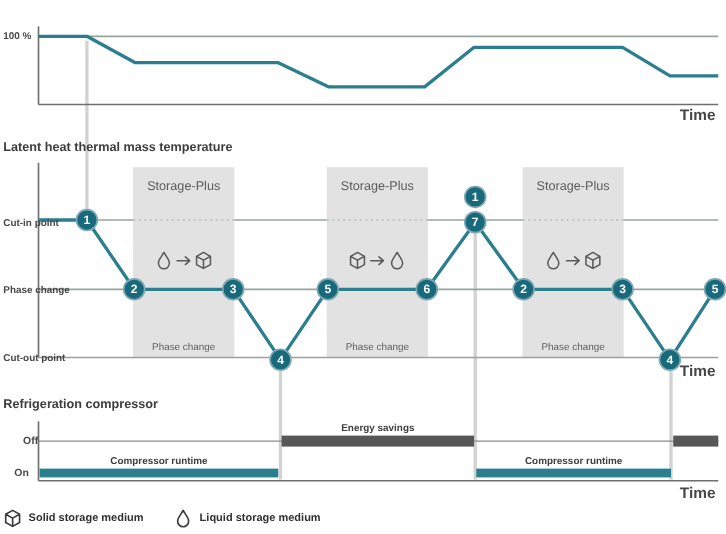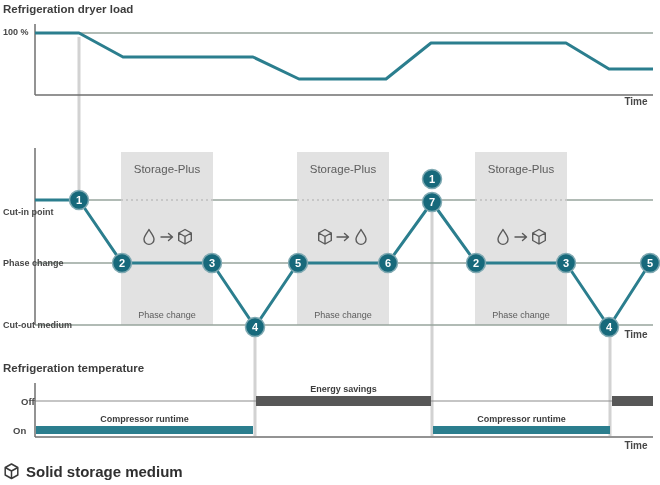--- a/index.html
+++ b/index.html
@@ -2,24 +2,24 @@
 <html><head>
 <meta charset="utf-8">
 <style>
   html,body{margin:0;padding:0;background:#ffffff;}
   #stage{position:relative;width:660px;height:485px;background:#ffffff;
          font-family:"Liberation Sans",sans-serif;overflow:hidden;}
   #diagram-svg{position:absolute;left:0;top:0;}
   .lbl{position:absolute;white-space:nowrap;}
   .panel-title{font-size:11.5px;font-weight:bold;color:#3d3d3d;}
   .ylab{font-size:9px;font-weight:bold;color:#474747;text-align:center;}
-  .time{font-size:10px;font-weight:bold;color:#474747;width:36px;text-align:center;}
+  .time{font-size:14px;font-weight:bold;color:#474747;width:36px;text-align:left;}
   .legend{position:absolute;left:3px;top:462px;display:flex;align-items:center;gap:28px;}
   .legend-item{display:flex;align-items:center;gap:6px;}
-  .legend-item .txt{font-size:15px;font-weight:bold;color:#2f2f2f;}
+  .legend-item .txt{font-size:10px;font-weight:bold;color:#2f2f2f;}
 </style>
 </head>
 <body>
 
 <div id="stage">
   <svg id="diagram-svg" width="660" height="485">
       <rect x="77.5" y="37" width="3" height="153" fill="#d2d2d2"></rect>
       <rect x="253.5" y="337" width="3" height="99" fill="#d2d2d2"></rect>
       <rect x="430.5" y="212" width="3" height="224" fill="#d2d2d2"></rect>
       <rect x="608.5" y="337" width="3" height="99" fill="#d2d2d2"></rect>
@@ -85,35 +85,41 @@
       <text x="144.5" y="422" text-anchor="middle" font-size="9" font-weight="bold" fill="#3d3d3d">Compressor runtime</text>
       <rect x="256" y="396" width="175" height="10" fill="#575757"></rect>
       <text x="343.5" y="392" text-anchor="middle" font-size="9" font-weight="bold" fill="#3d3d3d">Energy savings</text>
       <rect x="433" y="426" width="177" height="8" fill="#2b7e8e"></rect>
       <text x="521.5" y="422" text-anchor="middle" font-size="9" font-weight="bold" fill="#3d3d3d">Compressor runtime</text>
       <rect x="612" y="396" width="41" height="10" fill="#575757"></rect>
       <line x1="35" y1="383" x2="35" y2="437" stroke="#6f6f6f" stroke-width="1.5"></line>
       <line x1="35" y1="437" x2="653" y2="437" stroke="#6f6f6f" stroke-width="1.5"></line>
     </svg>
 
-  <div class="lbl panel-title" style="left:3px;top:3px">Refrigeration dryer load</div>
   <div class="lbl ylab" style="left:3px;top:27px">100 %</div>
   <div class="lbl time" style="left:618px;top:96px">Time</div>
 
-  <div class="lbl ylab" style="left:3px;top:207px">Cut-in point</div>
+  <div class="lbl panel-title" style="left:3px;top:128px">Latent heat thermal mass temperature</div>
+  <div class="lbl ylab" style="left:3px;top:197px">Cut-in point</div>
   <div class="lbl ylab" style="left:3px;top:258px">Phase change</div>
-  <div class="lbl ylab" style="left:3px;top:320px">Cut-out medium</div>
+  <div class="lbl ylab" style="left:3px;top:320px">Cut-out point</div>
   <div class="lbl time" style="left:618px;top:329px">Time</div>
 
-  <div class="lbl panel-title" style="left:3px;top:362px">Refrigeration temperature</div>
+  <div class="lbl panel-title" style="left:3px;top:362px">Refrigeration compressor</div>
   <div class="lbl ylab" style="left:21px;top:396px;font-size:9.5px">Off</div>
   <div class="lbl ylab" style="left:13px;top:425px;font-size:9.5px">On</div>
   <div class="lbl time" style="left:618px;top:440px">Time</div>
 
   <div class="legend">
     <div class="legend-item">
       <svg width="17" height="19" viewBox="-8.5 -9.5 17 19">
         <path d="M0,-7.5 L6.3,-4 L6.3,3.5 L0,7 L-6.3,3.5 L-6.3,-4 Z M-6.3,-4 L0,-0.5 L6.3,-4 M0,-0.5 L0,7" fill="none" stroke="#3a3a3a" stroke-width="1.5" stroke-linejoin="round" stroke-linecap="round"></path>
       </svg>
       <span class="txt">Solid storage medium</span>
     </div>
+    <div class="legend-item">
+      <svg width="17" height="19" viewBox="-8.5 -9.5 17 19">
+        <path d="M0,-7.5 C-1.5,-4.5 -5,-1 -5,2.2 A5,5.2 0 0 0 5,2.2 C5,-1 1.5,-4.5 0,-7.5 Z" fill="none" stroke="#3a3a3a" stroke-width="1.5" stroke-linejoin="round" stroke-linecap="round"></path>
+      </svg>
+      <span class="txt">Liquid storage medium</span>
+    </div>
   </div>
 </div>
 
 </body></html>

